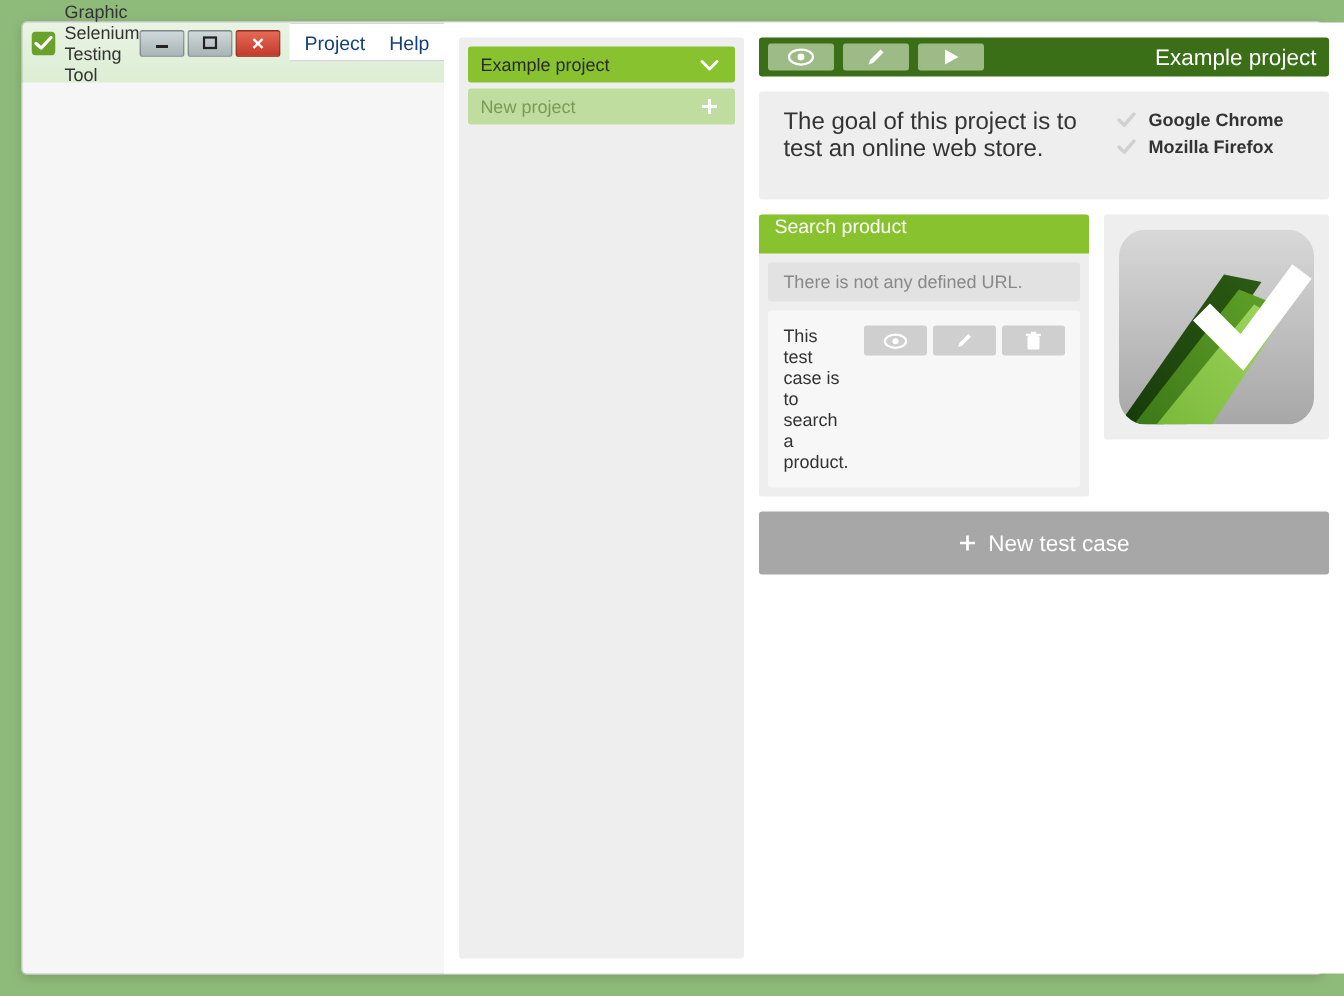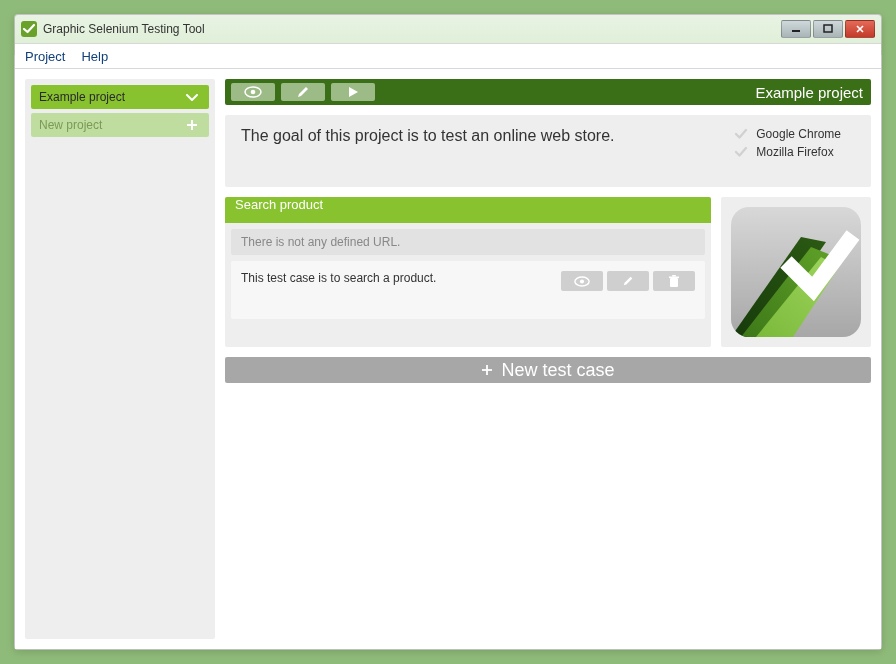--- a/index.html
+++ b/index.html
@@ -13,21 +13,21 @@
   position: relative;
 }
 .outer-frame {
   position: absolute;
   top: 14px; left: 14px; right: 14px; bottom: 14px;
   border: 1px solid rgba(0,0,0,0.2);
   border-radius: 4px;
   background: linear-gradient(#e9f3e4, #dceed3 40px, #f6f6f6 40px);
   box-shadow: 0 2px 8px rgba(0,0,0,0.15);
   display: flex;
-  flex-direction: column;
+  flex-direction: row;
 }
 .titlebar {
   height: 28px;
   display: flex;
   align-items: center;
   padding: 0 6px;
   background: transparent;
 }
 .titlebar .app-icon {
   width: 16px; height: 16px; margin-right: 6px;
@@ -111,21 +111,21 @@
 .desc-panel {
   background: #eeeeee;
   border-radius: 2px;
   padding: 12px;
   display: flex;
   gap: 20px;
   min-height: 72px;
 }
 .desc-text { flex: 1; color: #333; font-size: 16px; padding-left:4px;}
 .browsers { display:flex; flex-direction:column; gap:4px; padding-right:18px;}
-.browsers div { display:flex; align-items:center; gap:8px; color:#333; font-size:12px;}
+.browsers div { display:flex; align-items:center; gap:8px; color:#333; font-size:12px;font-weight:bold;}
 .check { color:#cdcdcd; }
 .testcase-row { display:flex; gap:10px; }
 .testcase-panel {
   flex: 1;
   background: #eeeeee;
   border-radius: 2px;
   padding: 0;
   display:flex; flex-direction:column;
 }
 .tc-header {
@@ -169,27 +169,27 @@
   border-radius: 2px;
   padding: 8px;
   display:flex; align-items:center; justify-content:center;
 }
 .logo-inner {
   width: 130px; height: 130px;
   border-radius: 18px;
   overflow:hidden;
 }
 .new-test-bar {
-  height: 26px;
+  height: 42px;
   background: #a7a7a7;
   color:#fff;
   border-radius:2px;
   display:flex; align-items:center; justify-content:center;
   gap:8px;
-  font-size:18px;
+  font-size:15px;
 }
 svg { display:block; }
 </style>
 </head>
 <body>
 
 <div class="outer-frame">
   <div class="titlebar">
     <div class="app-icon">
       <svg width="16" height="16" viewBox="0 0 16 16">

